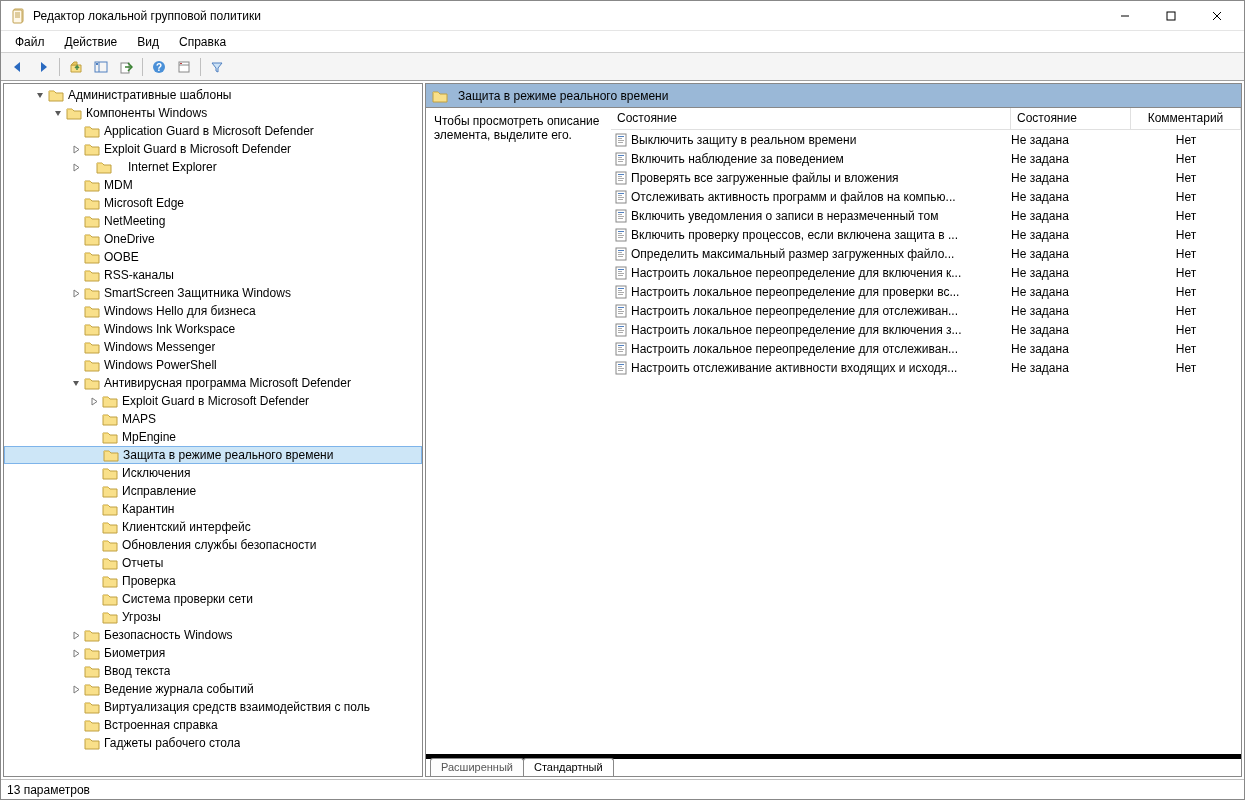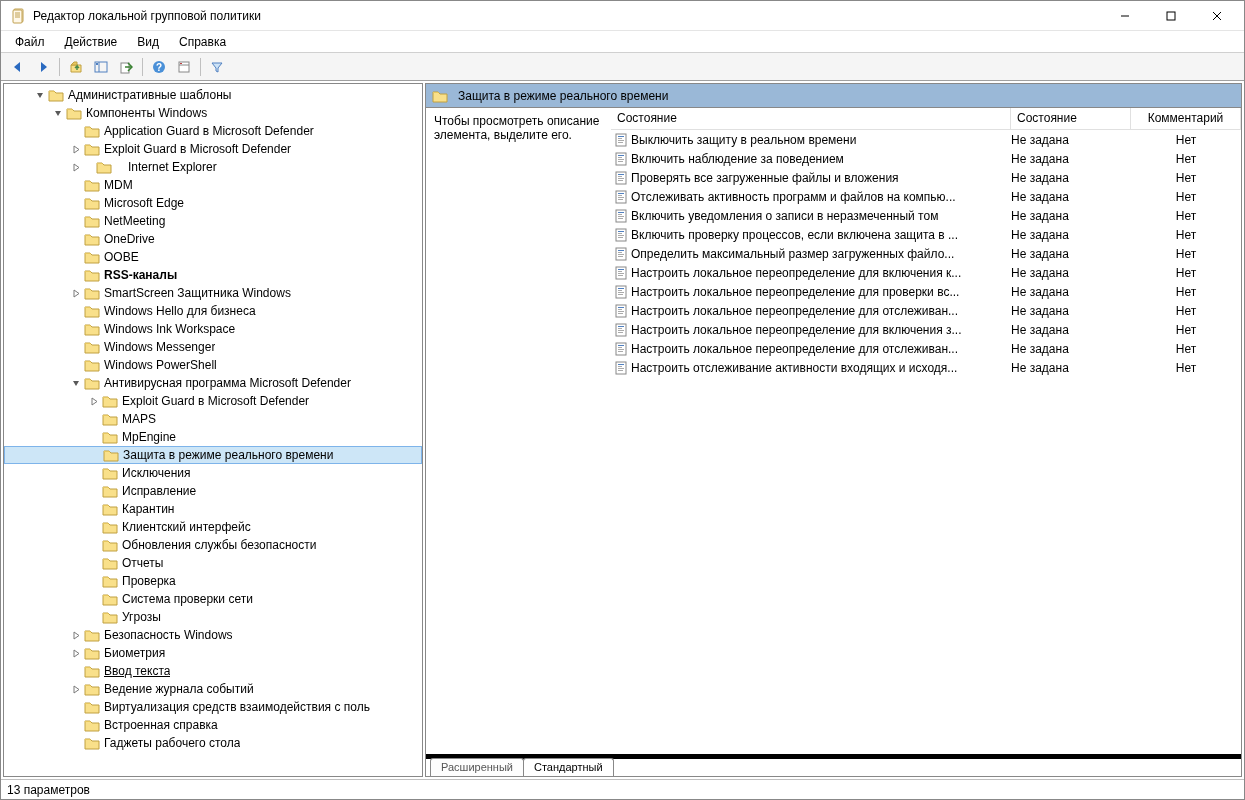--- a/index.html
+++ b/index.html
@@ -256,21 +256,21 @@
           <div class="tree-row" style="padding-left: 64px;">
             <span class="tree-toggle"></span>
             <span class="folder-icon">
               <svg width="16" height="14">
                 <path d="M1 3h5l2 2h7v8H1z" fill="#f9e08a" stroke="#c0a040"></path>
                 <path d="M1 3h5l1 1H1z" fill="#e8c860"></path>
               </svg>
             </span>
             <span class="tree-label">OOBE</span>
           </div>
-          <div class="tree-row" style="padding-left: 64px; font-weight: bold;">
+          <div class="tree-row" style="padding-left: 64px;">
             <span class="tree-toggle"></span>
             <span class="folder-icon">
               <svg width="16" height="14">
                 <path d="M1 3h5l2 2h7v8H1z" fill="#f9e08a" stroke="#c0a040"></path>
                 <path d="M1 3h5l1 1H1z" fill="#e8c860"></path>
               </svg>
             </span>
             <span class="tree-label">RSS-каналы</span>
           </div>
           <div class="tree-row" style="padding-left: 64px;">
@@ -496,21 +496,21 @@
               </svg>
             </span>
             <span class="folder-icon">
               <svg width="16" height="14">
                 <path d="M1 3h5l2 2h7v8H1z" fill="#f9e08a" stroke="#c0a040"></path>
                 <path d="M1 3h5l1 1H1z" fill="#e8c860"></path>
               </svg>
             </span>
             <span class="tree-label">Биометрия</span>
           </div>
-          <div class="tree-row" style="padding-left: 64px; text-decoration: underline;">
+          <div class="tree-row" style="padding-left: 64px;">
             <span class="tree-toggle"></span>
             <span class="folder-icon">
               <svg width="16" height="14">
                 <path d="M1 3h5l2 2h7v8H1z" fill="#f9e08a" stroke="#c0a040"></path>
                 <path d="M1 3h5l1 1H1z" fill="#e8c860"></path>
               </svg>
             </span>
             <span class="tree-label">Ввод текста</span>
           </div>
           <div class="tree-row" style="padding-left: 64px;">

